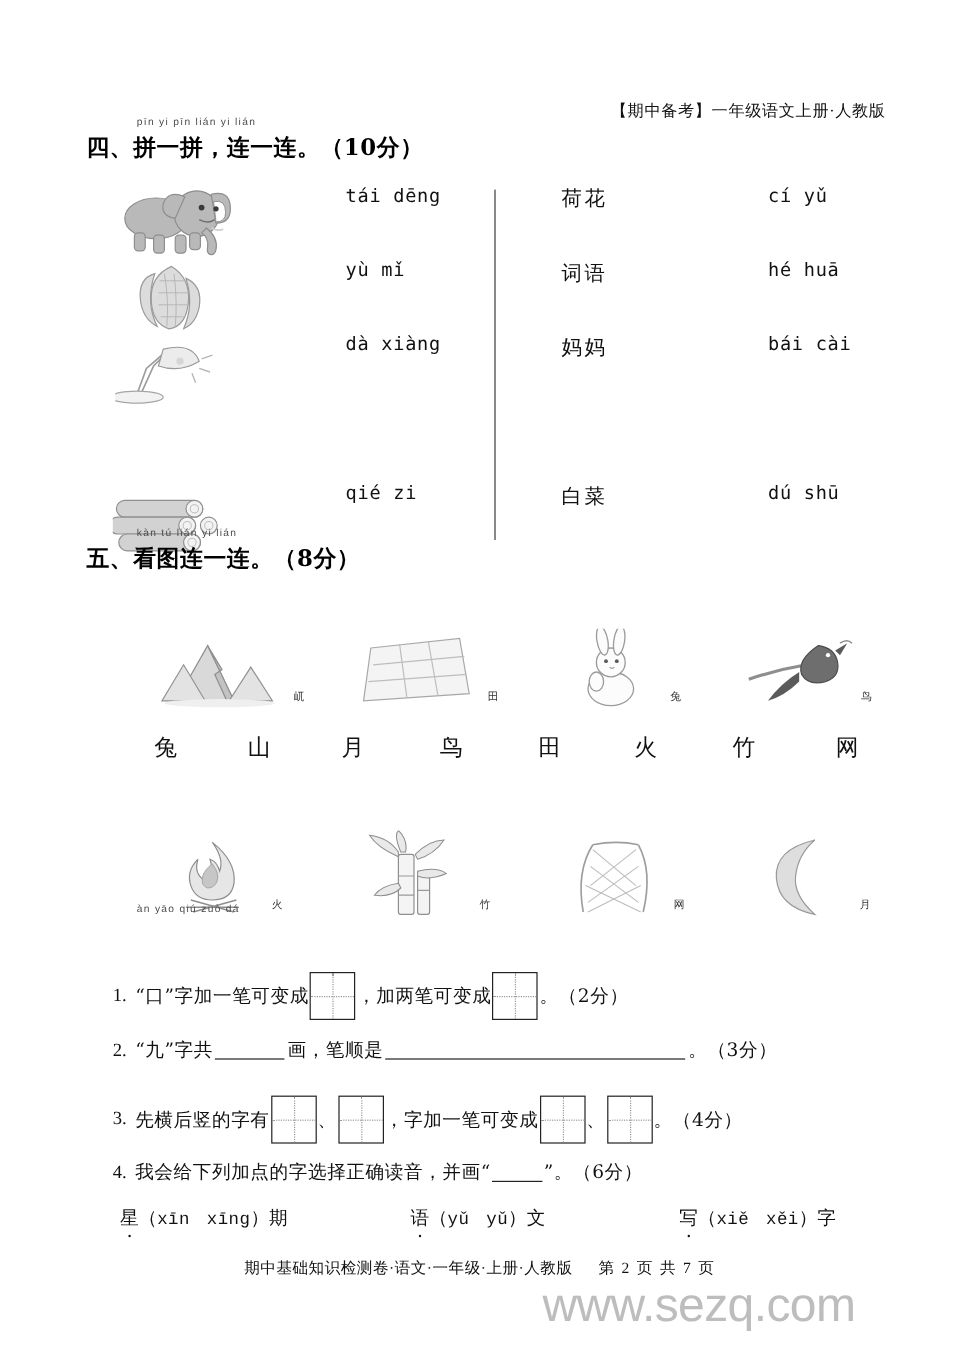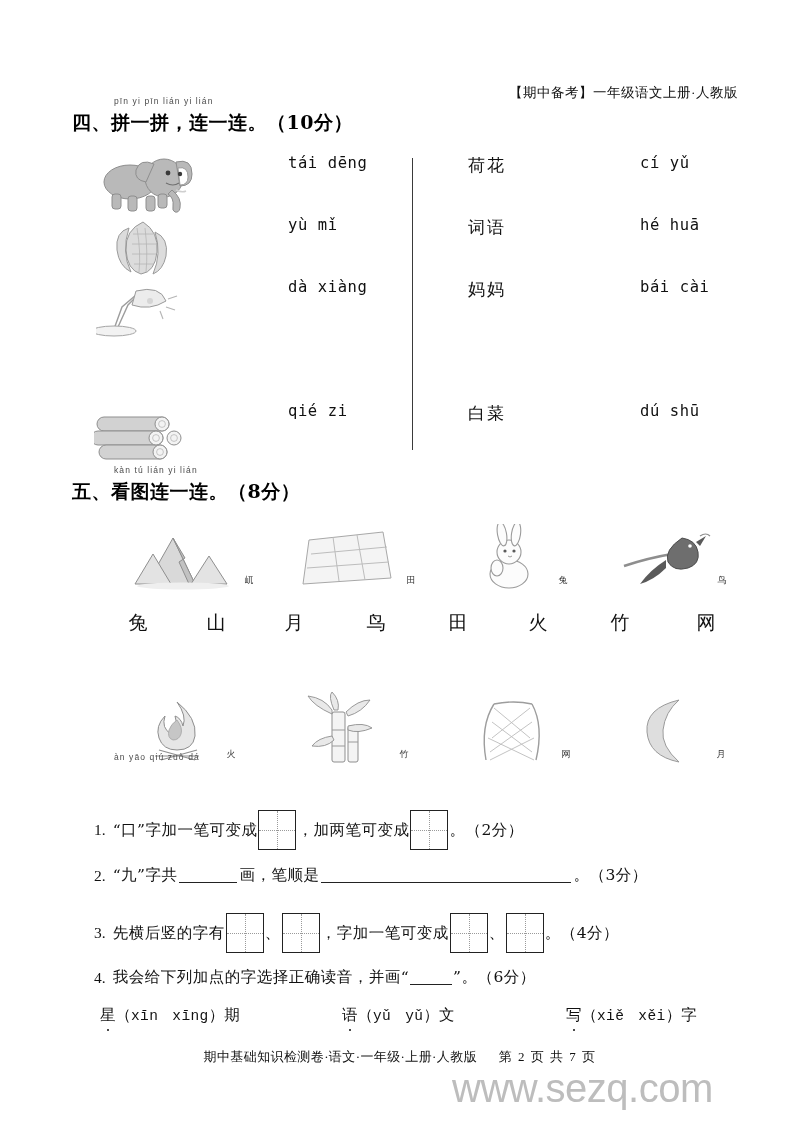--- a/index.html
+++ b/index.html
@@ -233,21 +233,21 @@
               <circle cx="66" cy="47" r="3.4"></circle>
           </g>
         </svg>
       </div>
       <div class="py-cell">qié zi</div>
       <div class="hz-cell">白菜</div>
       <div class="py-cell2">dú shū</div>
     </div>
   </div>
 
-  <div class="sec-head" style="top:479px;">
+  <div class="sec-head" style="top:453px;">
     <span class="sec-pinyin">kàn tú lián yi lián</span>
     <span class="sec-title">五、看图连一连。（8分）</span>
   </div>
 
   <div class="s5">
 
     <div class="s5-picrow" style="top:6px;">
       <div class="s5-pic" style="left:128px;">
         <svg width="110" height="62" viewBox="0 0 110 62">
           <path d="M14 56 L40 10 L62 56 z" fill="#d9d9d9" stroke="#8f8f8f" stroke-width="1"></path>

